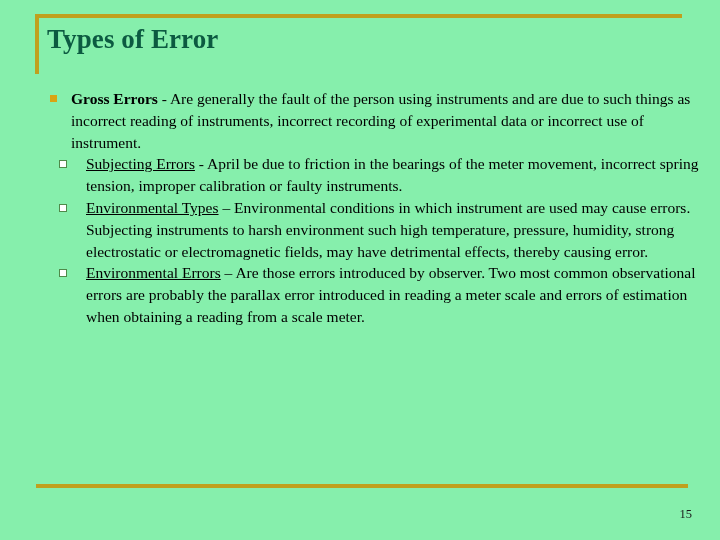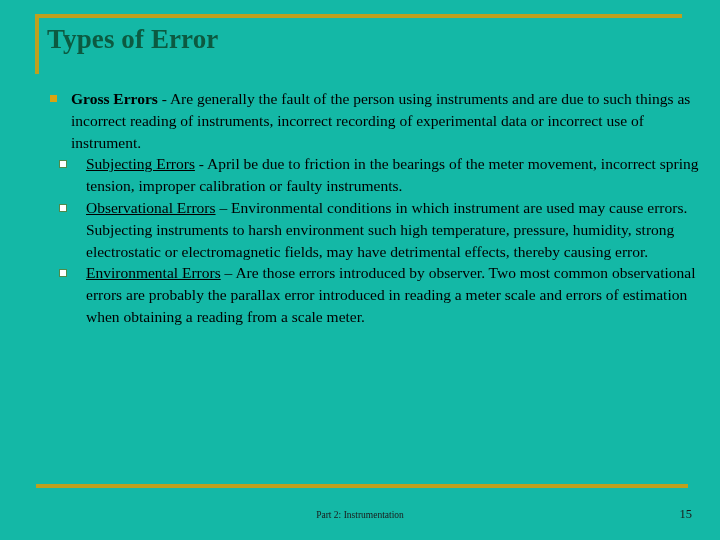--- a/index.html
+++ b/index.html
@@ -12,21 +12,21 @@
     height: 540px;
     overflow: hidden;
     font-family: "Liberation Serif", "DejaVu Serif", serif;
     color: #000000;
   }
 
   .slide {
     position: relative;
     width: 720px;
     height: 540px;
-    background: #14b8a6;
+    background: #86efac;
   }
 
   
   .title-rule-top {
     position: absolute;
     left: 35px;
     top: 14px;
     width: 647px;
     height: 4px;
     background: #bfa01e;
@@ -157,30 +157,29 @@
 
     <div class="sublist">
 
       <div class="bullet-l2">
         <span class="marker-l2"></span>
         <span class="lead-u">Subjecting Errors</span><span> - April be due to friction in the bearings of the meter movement, incorrect spring tension, improper calibration or faulty instruments.</span>
       </div>
 
       <div class="bullet-l2">
         <span class="marker-l2"></span>
-        <span class="lead-u">Observational Errors</span><span> – Environmental conditions in which instrument are used may cause errors. Subjecting instruments to harsh environment such high temperature, pressure, humidity, strong electrostatic or electromagnetic fields, may have detrimental effects, thereby causing error.</span>
+        <span class="lead-u">Environmental Types</span><span> – Environmental conditions in which instrument are used may cause errors. Subjecting instruments to harsh environment such high temperature, pressure, humidity, strong electrostatic or electromagnetic fields, may have detrimental effects, thereby causing error.</span>
       </div>
 
       <div class="bullet-l2">
         <span class="marker-l2"></span>
         <span class="lead-u">Environmental Errors</span><span> – Are those errors introduced by observer. Two most common observational errors are probably the parallax error introduced in reading a meter scale and errors of estimation when obtaining a reading from a scale meter.</span>
       </div>
 
     </div>
   </div>
 
   <div class="footer-rule"></div>
 
-  <div class="footer-center">Part 2: Instrumentation</div>
 
   <div class="footer-page">15</div>
 
 </div>
 
 </body></html>

